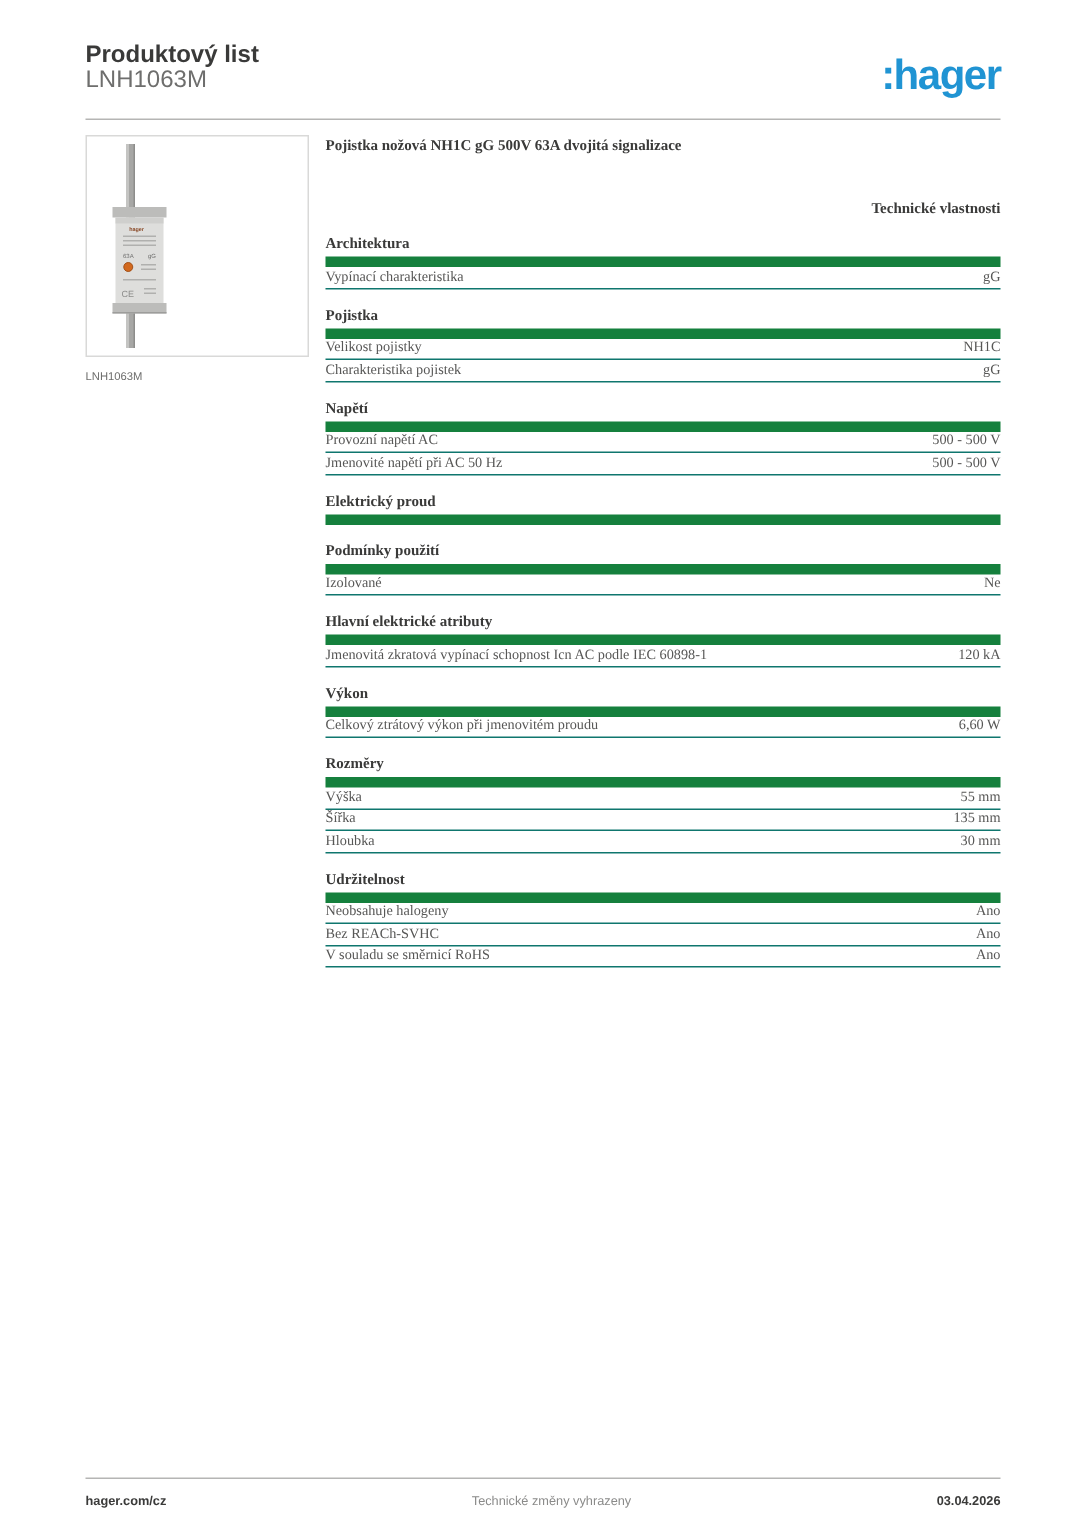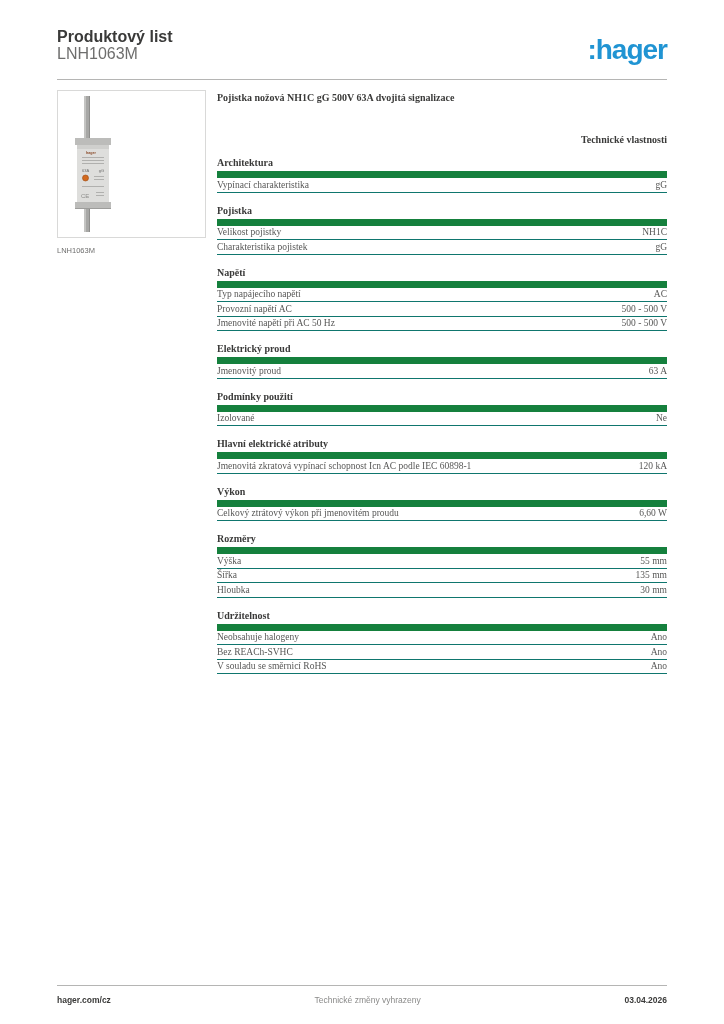--- a/index.html
+++ b/index.html
@@ -185,38 +185,30 @@
               <span class="spec-value">NH1C</span>
             </div>
             <div class="spec-row">
               <span class="spec-label">Charakteristika pojistek</span>
               <span class="spec-value">gG</span>
             </div>
           </section>
           <section class="spec-section">
             <div class="section-heading">Napětí</div>
             <div class="spec-row">
-              <span class="spec-label">Typ napájecího napětí</span>
-              <span class="spec-value">AC</span>
-            </div>
-            <div class="spec-row">
               <span class="spec-label">Provozní napětí AC</span>
               <span class="spec-value">500 - 500 V</span>
             </div>
             <div class="spec-row">
               <span class="spec-label">Jmenovité napětí při AC 50 Hz</span>
               <span class="spec-value">500 - 500 V</span>
             </div>
           </section>
           <section class="spec-section">
             <div class="section-heading">Elektrický proud</div>
-            <div class="spec-row">
-              <span class="spec-label">Jmenovitý proud</span>
-              <span class="spec-value">63 A</span>
-            </div>
           </section>
           <section class="spec-section">
             <div class="section-heading">Podmínky použití</div>
             <div class="spec-row">
               <span class="spec-label">Izolované</span>
               <span class="spec-value">Ne</span>
             </div>
           </section>
           <section class="spec-section">
             <div class="section-heading">Hlavní elektrické atributy</div>

